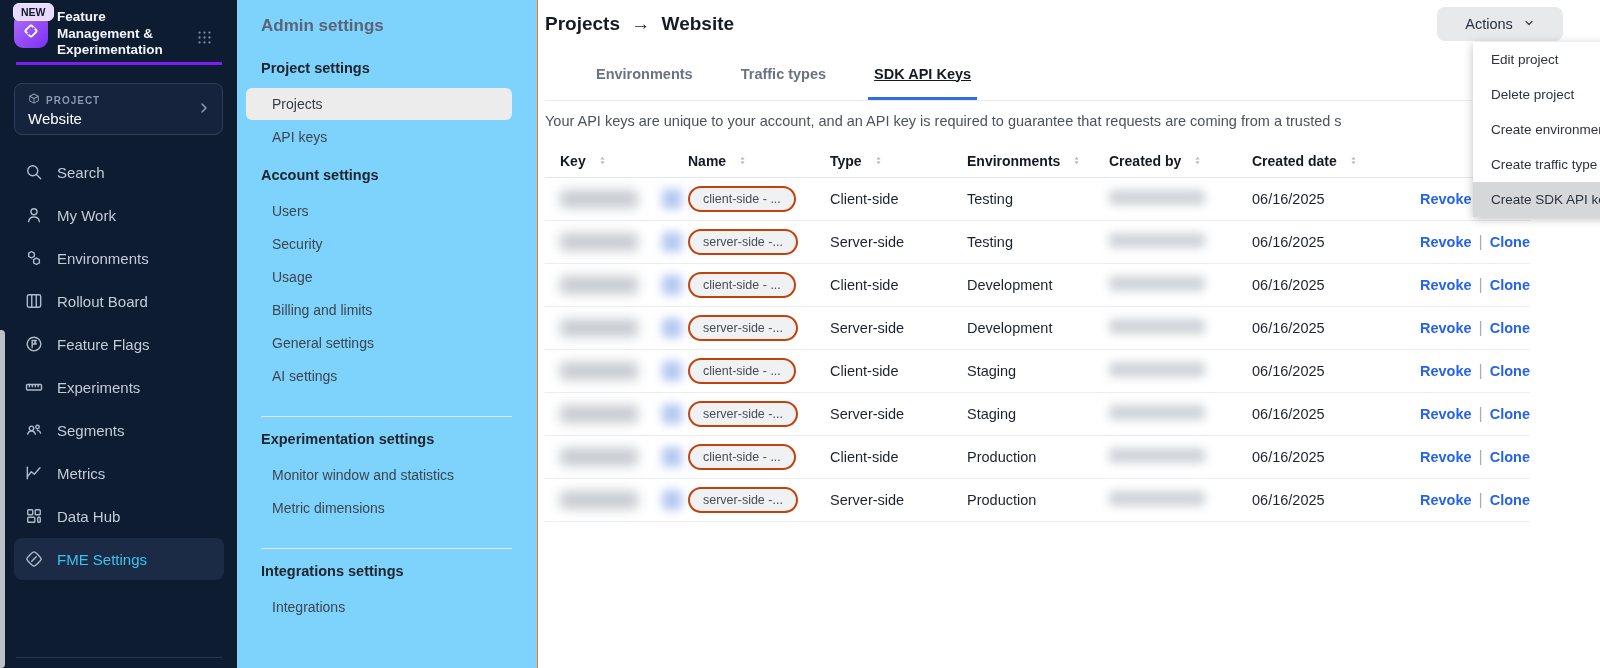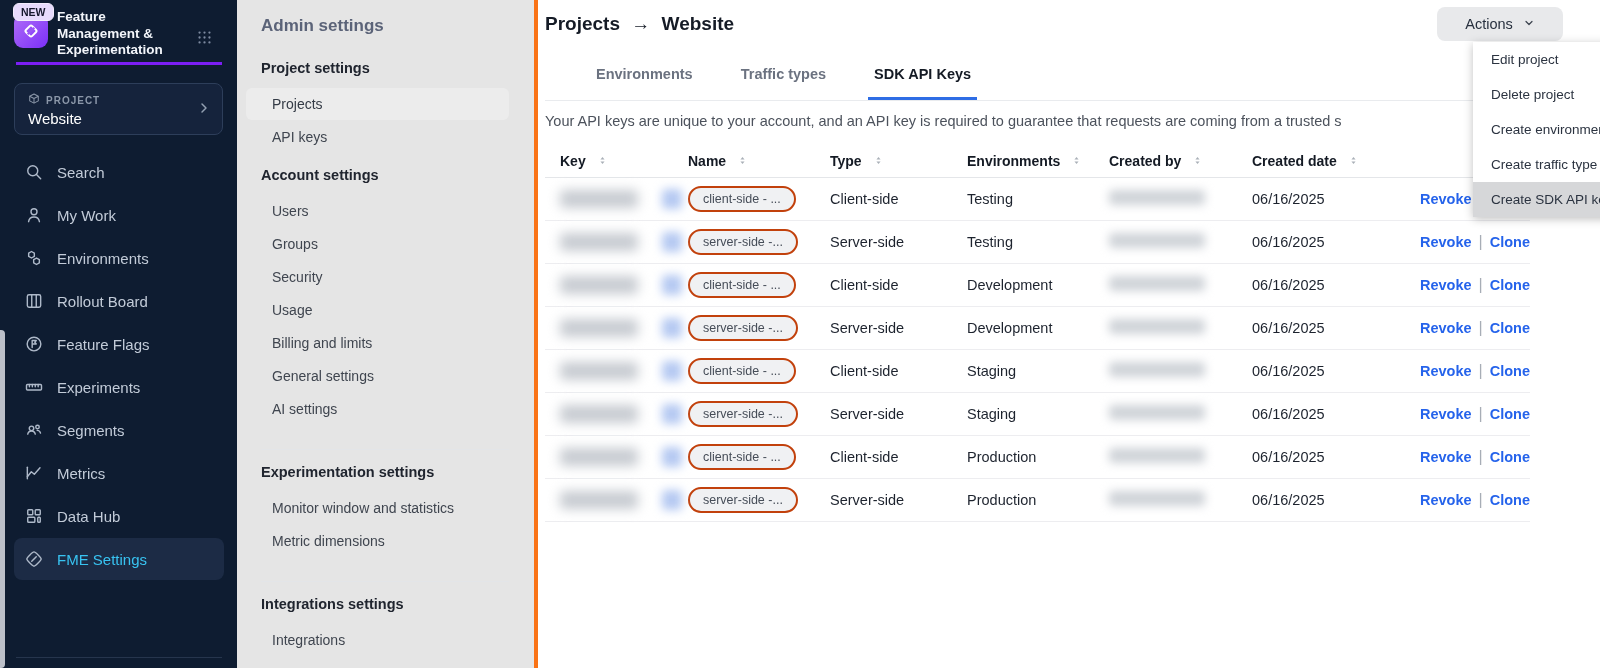--- a/index.html
+++ b/index.html
@@ -33,42 +33,42 @@
     padding-left:10px; border-radius:8px; color:#c2cbd8; cursor:pointer; }
   .nav-item .nav-icon { width:20px; height:20px; display:flex; color:#aeb9c9; }
   .nav-item .nav-label { font-size:15px; }
   .nav-item.active { background:#1c2b45; }
   .nav-item.active .nav-label { color:#38c3f1; font-weight:500; }
   .side-divider { position:absolute; left:16px; right:15px; bottom:10px; border-top:1px solid #26354d; }
   .side-scroll { position:absolute; left:0; top:330px; bottom:0; width:5px;
     background:#cfd3da; border-radius:0 4px 4px 0; opacity:.9; }
 
   
-  .admin { position:absolute; left:237px; top:0; width:301px; height:668px; background:#e5e5e5;
-    border-right:4px solid #f97316; padding:14px 25px 0 24px; }
+  .admin { position:absolute; left:237px; top:0; width:301px; height:668px; background:#7dd3fc;
+    border-right:1px solid #f97316; padding:14px 25px 0 24px; }
   .admin-title { color:#5b6378; font-size:17px; font-weight:bold; margin:2px 0 24px; }
   .admin-section-title { color:#20252f; font-size:14.5px; font-weight:bold; margin:14px 0 12px; }
   .admin-item { display:block; color:#3f454f; font-size:14px; padding:8px 0 8px 11px;
     margin-bottom:1px; cursor:pointer; border-radius:6px; }
   .admin-item.active { background:#ececec; margin-left:-15px; padding-left:26px; color:#343b46; }
   .admin-divider { border-top:1px solid #e3e5e8; margin:24px 0 10px; }
 
   
   .main { position:absolute; left:538px; top:0; right:0; height:668px; padding:0 70px 0 7px; }
   .main-header { height:50px; position:relative; }
   .breadcrumb { position:absolute; left:0; top:13px; font-size:19px; font-weight:bold; color:#151b26; }
   .breadcrumb .arrow { font-weight:normal; margin:0 6px; }
   .actions-btn { position:absolute; top:7px; right:-33px; width:126px; height:34px;
     background:#e8e9eb; border:none; border-radius:8px; font-family:"Liberation Sans",sans-serif;
     font-size:14.5px; color:#27303e; cursor:pointer;
     display:flex; align-items:center; justify-content:center; gap:10px; }
   .tabs { height:51px; border-bottom:1px solid #e9ebee; display:flex; gap:36px; padding-left:45px; }
   .tab { display:flex; align-items:center; padding:0 6px; font-size:14.5px; font-weight:bold;
     color:#6b7280; cursor:pointer; border-bottom:3px solid transparent; }
-  .tab.active { color:#141a24; border-bottom-color:#2e6de5; }
+  .tab.active { color:#141a24; border-bottom-color:#2e6de5;text-decoration:underline; }
   .description { margin-top:12px; font-size:14.5px; color:#4c525c; white-space:nowrap; overflow:hidden; }
 
   .table { margin-top:15px; }
   .tr { display:flex; align-items:center; height:43px; border-bottom:1px solid #ededf0; }
   .tr.head { height:34px; border-bottom:1px solid #e4e6e9; }
   .th { font-size:14px; font-weight:bold; color:#141a24; display:flex; align-items:center; gap:12px; cursor:pointer; }
   .th .sort { color:#aab0b8; display:flex; }
   .c-key{ width:143px; padding-left:15px; display:flex; align-items:center; }
   .c-name{ width:142px; } .c-type{ width:137px; } .c-env{ width:142px; }
   .c-by{ width:143px; } .c-date{ width:132px; }
@@ -238,21 +238,20 @@
 </aside>
 
 <nav class="admin">
   <div class="admin-title">Admin settings</div>
   <div id="admin-sections">
       <div class="admin-section-title">Project settings</div>
       <div class="admin-item active">Projects</div>
       <div class="admin-item">API keys</div>
       <div class="admin-section-title">Account settings</div>
       <div class="admin-item">Users</div>
-      <div class="admin-item">Groups</div>
       <div class="admin-item">Security</div>
       <div class="admin-item">Usage</div>
       <div class="admin-item">Billing and limits</div>
       <div class="admin-item">General settings</div>
       <div class="admin-item">AI settings</div>
       <div class="admin-divider"></div>
       <div class="admin-section-title">Experimentation settings</div>
       <div class="admin-item">Monitor window and statistics</div>
       <div class="admin-item">Metric dimensions</div>
       <div class="admin-divider"></div>

